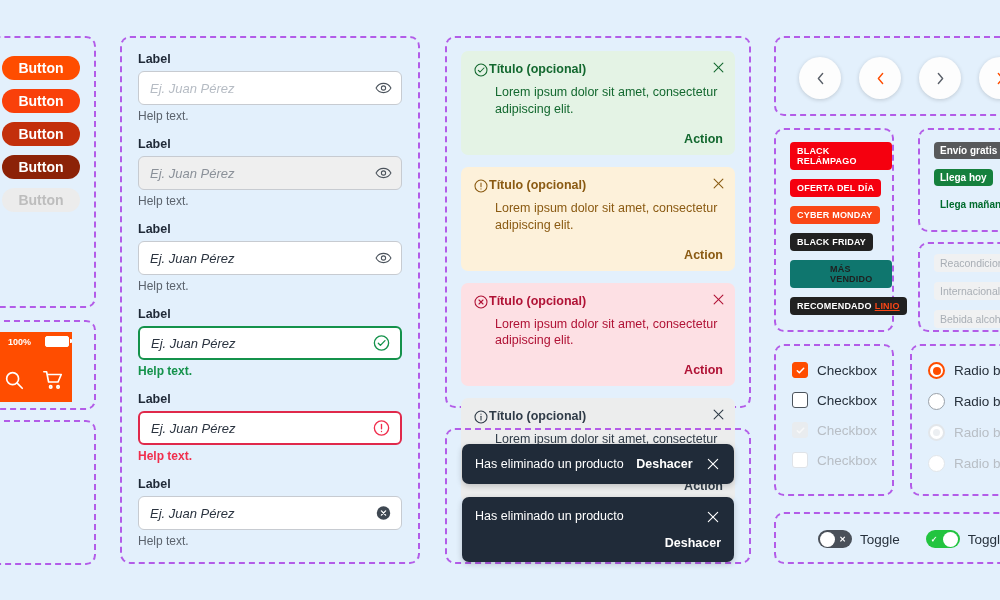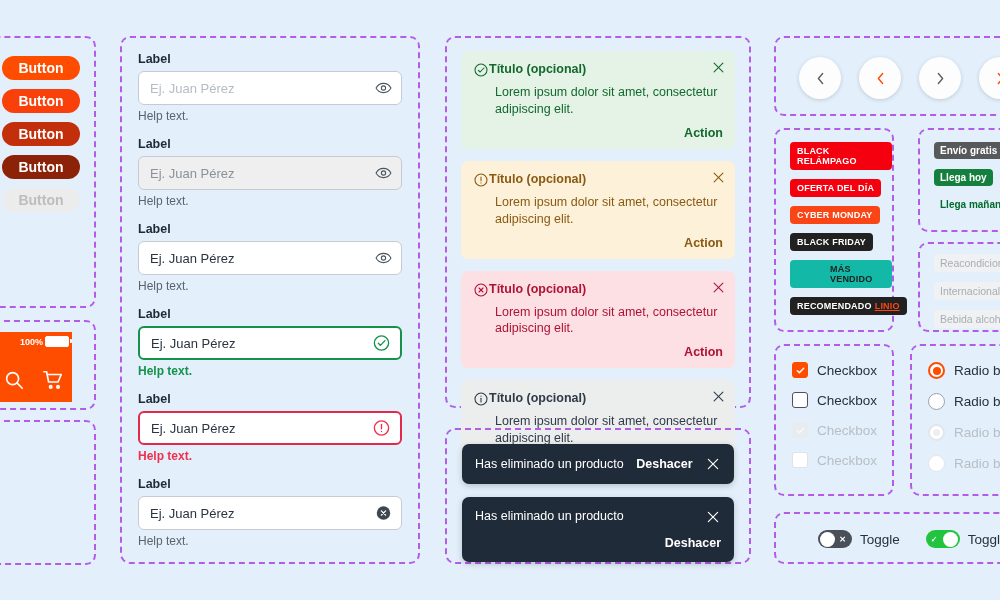--- a/index.html
+++ b/index.html
@@ -16,49 +16,49 @@
   .btn{
     display:flex;align-items:center;justify-content:center;
     width:78px;height:24px;border-radius:22px;
     color:#fff;font-weight:bold;font-size:14px;
     margin-bottom:9px;box-sizing:border-box;
   }
   .btn.disabled{background:#ececec;color:#bdbdbd;}
 
   
   .appbar{background:#ff4d00;width:78px;height:70px;position:relative;overflow:hidden;}
-  .appbar .pct{position:absolute;right:3px;top:4px;color:#fff;font-size:9px;font-weight:bold;display:flex;align-items:center;gap:2px;}
+  .appbar .pct{position:absolute;right:3px;top:4px;color:#fff;font-size:9px;font-weight:bold;display:flex;align-items:center;gap:14px;}
   .battery{width:22px;height:9px;border:1.5px solid #fff;border-radius:2px;background:#fff;position:relative;}
   .battery:after{content:"";position:absolute;right:-4px;top:2px;width:2px;height:4px;background:#fff;border-radius:0 1px 1px 0;}
   .appbar .icons{position:absolute;bottom:8px;left:0;right:0;display:flex;justify-content:space-around;align-items:center;}
 
   
   .field{margin-bottom:14px;}
   .field .lbl{font-weight:bold;font-size:12.5px;color:#1f2937;margin-bottom:5px;}
   .inp{
     position:relative;height:34px;border:1px solid #c7cbd1;border-radius:6px;background:#fff;
-    display:flex;align-items:center;padding:0 34px 0 11px;box-sizing:border-box;font-size:13px;
+    display:flex;align-items:center;padding:0 34px 0 11px;box-sizing:border-box;font-size:13px;font-style:italic;
   }
   .inp .ph{color:#b6bcc4;}
   .inp .val{color:#2b3440;}
   .inp .ic{position:absolute;right:9px;top:50%;transform:translateY(-50%);display:flex;}
   .inp.disabled{background:#efefef;border-color:#c7cbd1;}
   .inp.disabled .val{color:#8b9199;}
   .inp.ok{border:2px solid #14924b;}
   .inp.err{border:2px solid #e0294b;}
   .help{font-size:12px;color:#5b636d;margin-top:4px;}
   .help.ok{color:#14924b;font-weight:bold;}
   .help.err{color:#f02e4d;font-weight:bold;}
 
   
   .alert{position:relative;border-radius:7px;padding:11px 12px 9px 12px;margin-bottom:12px;}
   .alert .row{display:flex;gap:0;}
   .alert .ttl{font-weight:bold;font-size:12.5px;line-height:1.2;}
   .alert .body{font-size:12.5px;line-height:1.35;margin-top:3px;padding-left:22px;}
-  .alert .act{text-align:right;font-weight:bold;font-size:12.5px;margin-top:8px;}
+  .alert .act{text-align:right;font-weight:bold;font-size:12.5px;margin-top:14px;}
   .alert .x{position:absolute;right:9px;top:9px;cursor:pointer;}
   .a-success{background:#e4f3e5;color:#13682f;}
   .a-warning{background:#fdf1da;color:#8a5a12;}
   .a-error{background:#fde0e4;color:#b01235;}
   .a-info{background:#eceded;color:#2f3b47;}
 
   
   .snack{background:#202b39;border-radius:7px;color:#fff;padding:12px 13px;margin-bottom:13px;
     box-shadow:0 2px 6px rgba(0,0,0,.2);}
   .snack.r1{display:flex;align-items:center;justify-content:space-between;gap:10px;}
@@ -362,21 +362,21 @@
 
 <div class="group" style="left:774px;top:128px;width:120px;height:204px;">
   <div style="padding:12px 0 0 14px;" id="badges"><div class="badge" style="background:#f5000f;color:#ffffff;">
         <span>BLACK RELÁMPAGO</span>
       </div><br><div class="badge" style="background:#f5000f;color:#ffffff;">
         <span>OFERTA DEL DÍA</span>
       </div><br><div class="badge" style="background:#fa4616;color:#ffffff;">
         <span>CYBER MONDAY</span>
       </div><br><div class="badge" style="background:#212121;color:#ffffff;">
         <span>BLACK FRIDAY</span>
-      </div><br><div class="badge" style="background:#14b8a6;color:#1f1f1f;padding-left:40px;">
+      </div><br><div class="badge" style="background:#0f766e;color:#1f1f1f;padding-left:40px;">
         <span>MÁS VENDIDO</span>
       </div><br><div class="badge" style="background:#212121;color:#ffffff;">
         <span>RECOMENDADO</span> 
         <span style="color:#fa4616;margin-left:3px;text-decoration:underline;">LINIO</span>
       </div><br></div>
 </div>
 
 <div class="group" style="left:918px;top:128px;width:120px;height:104px;">
   <div style="padding:12px 0 0 14px;" id="ship"><div class="chip" style="background:#58595b;color:#ffffff;">
         <span>Envío gratis</span>

